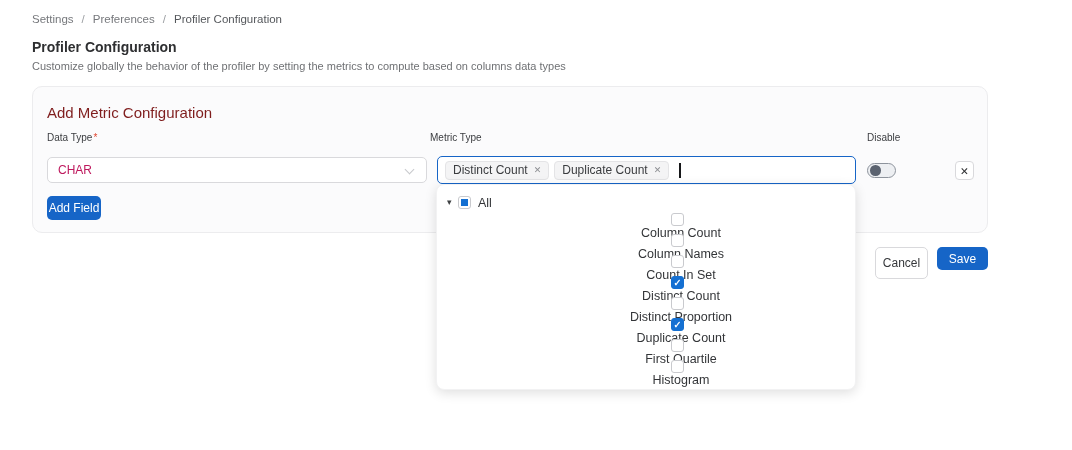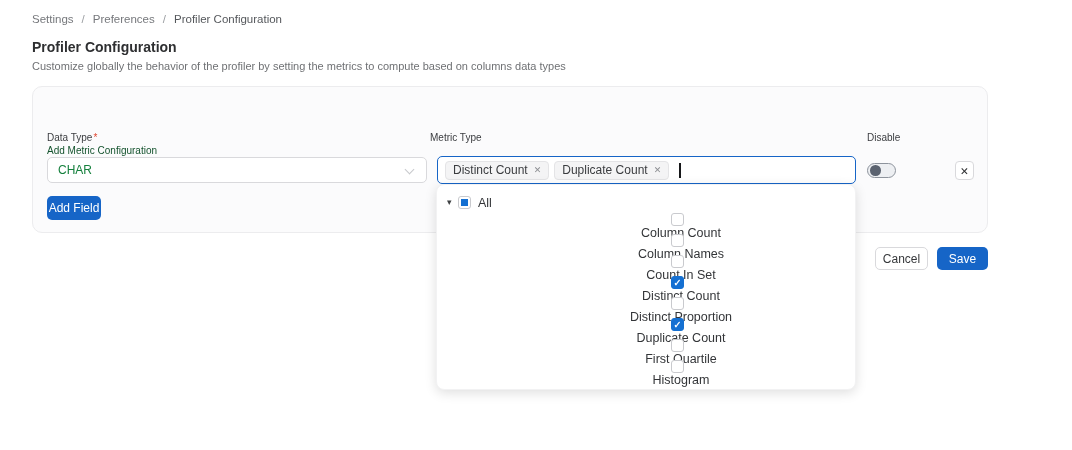--- a/index.html
+++ b/index.html
@@ -14,32 +14,32 @@
   .breadcrumb .crumb { cursor:default; }
   .breadcrumb .crumb.last { color:#55585c; }
 
   
   .page-title { position:absolute; left:32px; top:39px; font-size:14px; font-weight:700; color:#2e2f31; }
   .page-subtitle { position:absolute; left:32px; top:60px; font-size:11px; color:#6f7174; }
 
   
   .panel { position:absolute; left:32px; top:86px; width:956px; height:147px;
     background:#fbfbfc; border:1px solid #ececee; border-radius:10px; }
-  .panel-title { position:absolute; left:14px; top:17px; font-size:10px; color:#14532d;margin-top:41px; }
+  .panel-title { position:absolute; left:14px; top:17px; font-size:15px; color:#7f1d1d; }
 
   .field-label { position:absolute; top:45px; font-size:10px; color:#3b3d40; }
   .lbl-datatype { left:14px; }
   .lbl-metrictype { left:397px; }
   .lbl-disable { left:834px; }
   .req { color:#e0452f; margin-left:1px; }
 
   
   .select { position:absolute; left:14px; top:70px; width:380px; height:26px; background:#fff;
     border:1px solid #d9d9dc; border-radius:5px; display:flex; align-items:center; padding:0 10px;
-    font-size:12px; color:#15803d; }
+    font-size:12px; color:#be185d; }
   .chevron-down { position:absolute; right:13px; top:8px; width:7px; height:7px;
     border-right:1.5px solid #c7c9cc; border-bottom:1.5px solid #c7c9cc; transform:rotate(45deg); }
 
   
   .multiselect { position:absolute; left:404px; top:69px; width:419px; height:28px; background:#fff;
     border:1.5px solid #1665c7; border-radius:5px; display:flex; align-items:center; padding:0 7px; }
   .tag { display:inline-flex; align-items:center; gap:6px; height:19px; padding:0 7px;
     background:#f4f4f5; border:1px solid #e4e4e6; border-radius:4px; font-size:12px; color:#3a3c3f;
     margin-right:5px; white-space:nowrap; }
   .tag .tag-x { font-size:9px; color:#8c8e92; cursor:pointer; }
@@ -71,21 +71,21 @@
   .drow-child { padding-left:63px;flex-direction:column; }
   .caret-down { font-size:9px; color:#3e4043; width:11px; line-height:1; }
   .cb { width:13px; height:13px; border:1px solid #c9cace; border-radius:3px; background:#fff;
     display:inline-flex; align-items:center; justify-content:center; flex:0 0 13px; }
   .cb.checked { background:#1570d2; border-color:#1570d2; }
   .cb.checked::after { content:"✓"; color:#fff; font-size:9.5px; font-weight:bold; line-height:1; }
   .cb.indeterminate::after { content:""; width:7px; height:7px; background:#1570d2; display:block; }
   .drow .opt-label { margin-left:7px; }
 
   
-  .cancel-btn { position:absolute; left:875px; top:247px; width:53px; height:23px; }
+  .cancel-btn { position:absolute; left:875px; top:247px; width:53px; height:32px; }
   .save-btn { position:absolute; left:937px; top:247px; width:51px; height:23px; }
 </style>
 </head>
 <body>
 
 <div id="app">
 
   <nav class="breadcrumb">
     <span class="crumb">Settings</span>
     <span class="sep">/</span>

